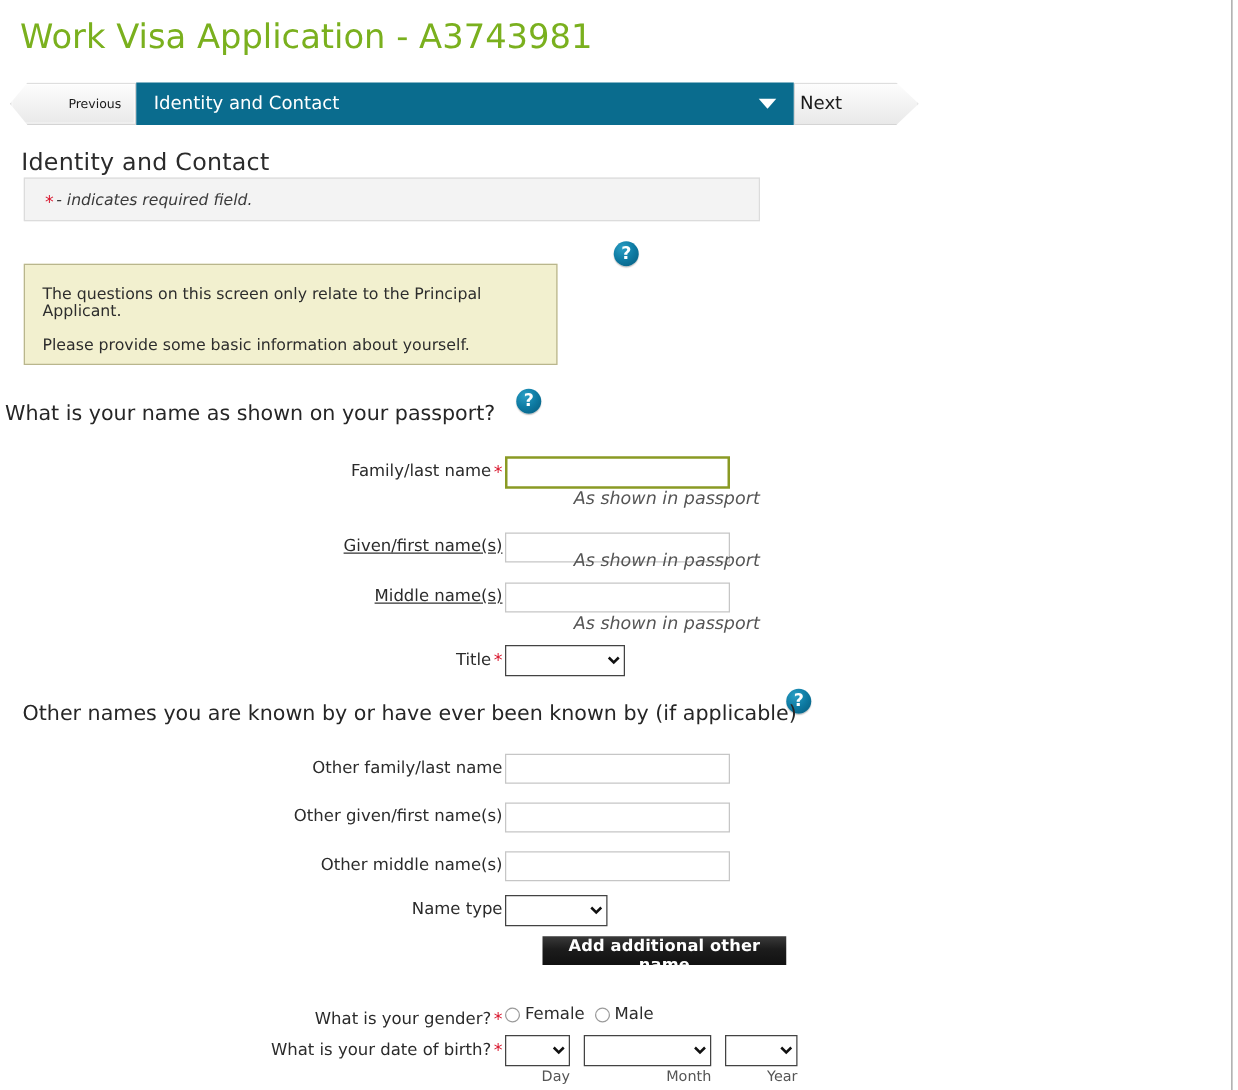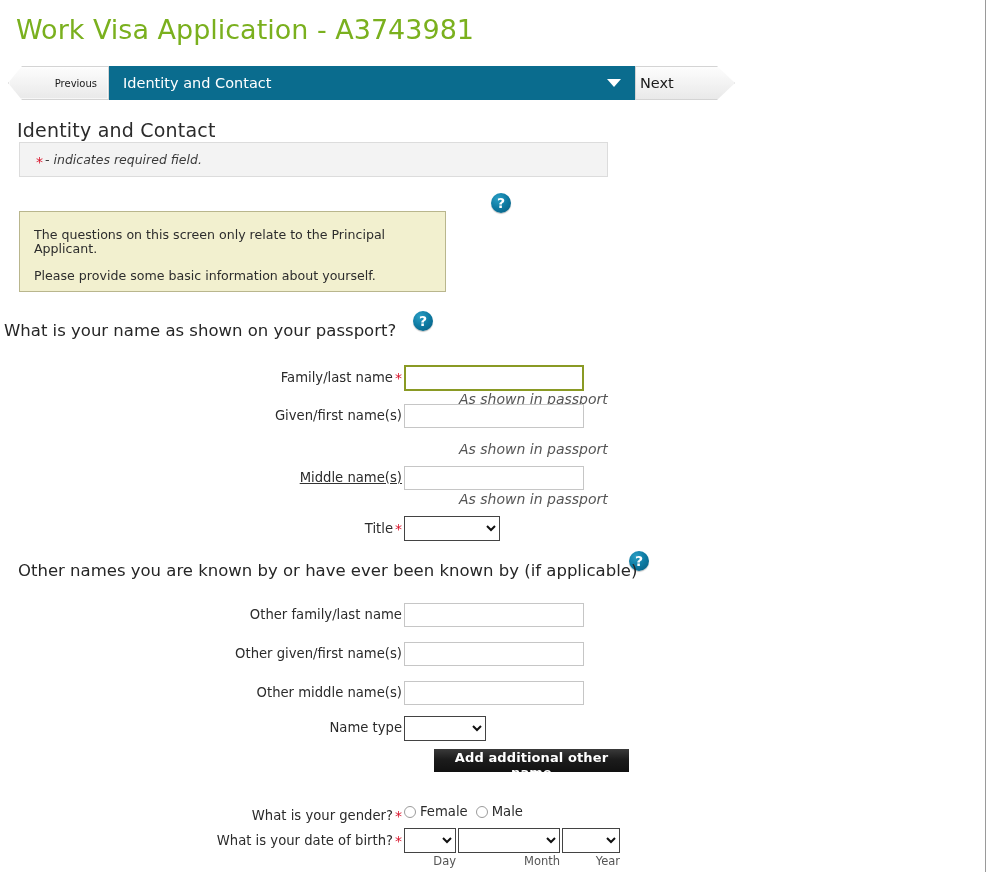--- a/index.html
+++ b/index.html
@@ -263,21 +263,21 @@
     border: 1px solid #9b9b9b;
     border-radius: 50%;
     background: #ffffff;
     display: inline-block;
   }
 
   
   .dob-wrap {
     display: flex;
     align-items: center;
-    gap: 2px;
+    gap: 11px;
   }
   .dob-col {
     display: flex;
     flex-direction: column;
     align-items: flex-end;
   }
   .dob-sublabel {
     font-size: 11.5px;
     color: #555555;
     margin-top: 1px;
@@ -322,21 +322,21 @@
   <div class="question" id="q-passport">What is your name as shown on your passport?</div>
 
   <div class="field-row" style="left:0px; top:365px;">
     <div class="field-label">
       <span>Family/last name</span><span class="star">*</span>
     </div>
     <input class="text-input focused" type="text" value="" style="">
   </div>
   <div class="hint" style="top:391px;">As shown in passport</div>
 
-  <div class="field-row" style="left:0px; top:404px;">
+  <div class="field-row" style="left:0px; top:426px;text-decoration:underline;">
     <div class="field-label">Given/first name(s)</div>
     <input class="text-input" type="text" value="" style="">
   </div>
   <div class="hint" style="top:491px; top:441px;">As shown in passport</div>
 
   <div class="field-row" style="left:0px; top:466px;text-decoration:underline;">
     <div class="field-label">Middle name(s)</div>
     <input class="text-input" type="text" value="" style="">
   </div>
   <div class="hint" style="top:491px;">As shown in passport</div>

